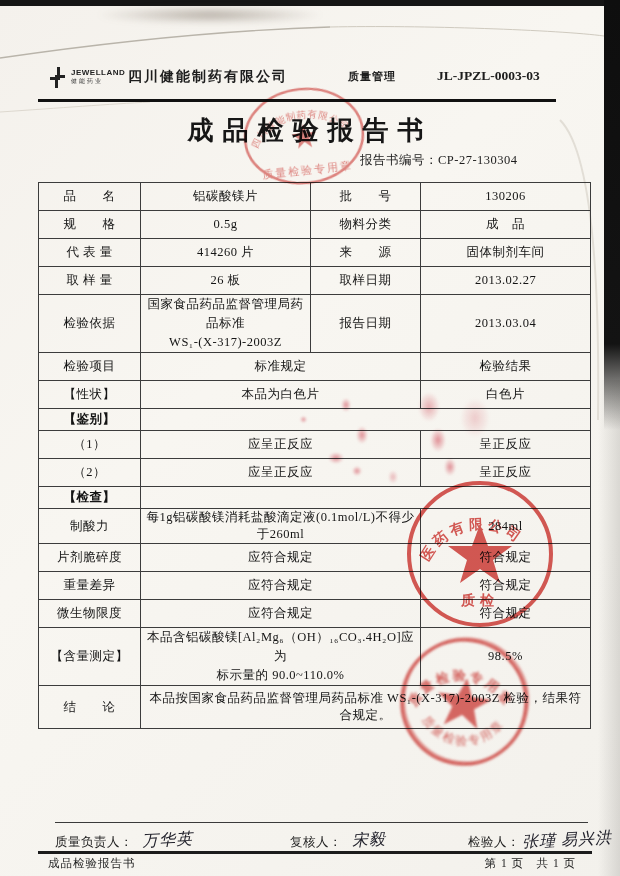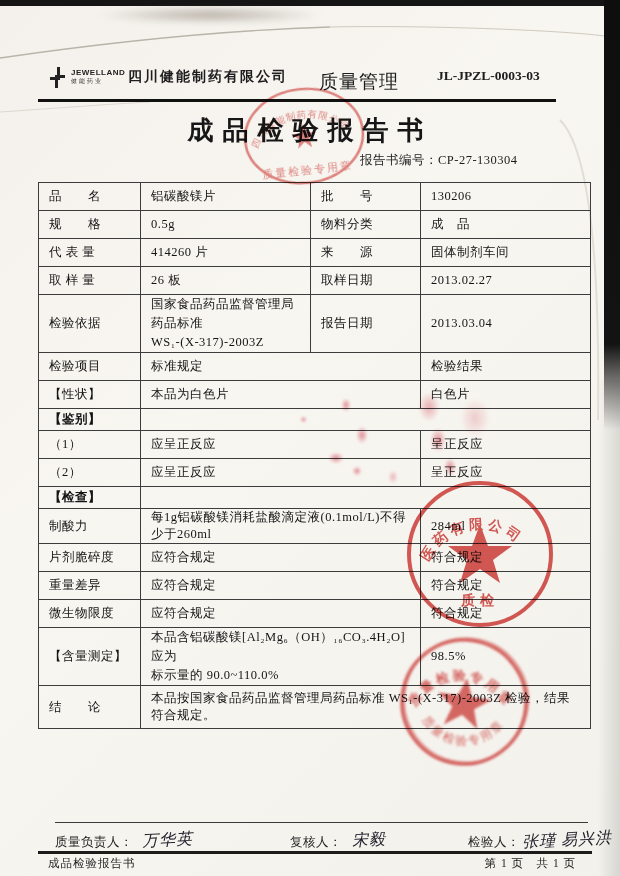--- a/index.html
+++ b/index.html
@@ -26,32 +26,32 @@
 
   
   .hdr{position:absolute;left:0;top:60px;width:582px;height:40px;}
   .logo{position:absolute;left:48px;top:6px;width:90px;}
   .logo-mark{position:absolute;left:0;top:1px;width:18px;height:18px;}
   .logo-mark .b1{position:absolute;left:2px;top:0;width:7px;height:10px;border-right:3px solid #222;border-bottom:3px solid #222;}
   .logo-mark .b2{position:absolute;left:7px;top:8px;width:7px;height:10px;border-left:3px solid #222;border-top:3px solid #222;}
   .logo-brand{position:absolute;left:23px;top:2px;font-family:"Liberation Sans",sans-serif;font-size:8px;font-weight:bold;letter-spacing:.5px;color:#222;}
   .logo-sub{position:absolute;left:23px;top:11px;font-size:6px;letter-spacing:2px;color:#333;}
   .hdr-company{position:absolute;left:128px;top:8px;font-size:14px;font-weight:bold;letter-spacing:2px;}
-  .hdr-dept{position:absolute;left:319px;top:9px;font-size:19px;font-weight:normal;letter-spacing:1px;}
+  .hdr-dept{position:absolute;left:348px;top:9px;font-size:11px;font-weight:bold;letter-spacing:1px;}
   .hdr-code{position:absolute;left:437px;top:8px;font-size:13.5px;font-weight:bold;font-family:Liberation Serif, serif;}
   .hdr-rule{position:absolute;left:38px;top:99px;width:518px;height:3px;background:#111;}
 
   .title{position:absolute;left:0;top:113px;width:620px;text-align:center;
     font-size:26px;font-weight:bold;letter-spacing:9px;color:#161616;}
   .report-no{position:absolute;left:360px;top:152px;width:200px;text-align:left;font-size:12.5px;letter-spacing:.5px;}
 
   
   table.report{position:absolute;left:38px;top:182px;width:552px;border-collapse:collapse;table-layout:fixed;}
-  table.report td{border:1px solid #3c3c3c;vertical-align:middle;
-    font-size:12.5px;padding:0 10px;color:#141414;letter-spacing:.5px;}
+  table.report td{border:1px solid #3c3c3c;text-align:center;vertical-align:middle;
+    font-size:12.5px;padding:0 3px;color:#141414;letter-spacing:.5px;}
   td.lab{letter-spacing:2px;}
   tr.h28 td{height:27px;}
   tr.h22 td{height:21px;}
   tr.h42 td{height:41px;}
   tr.h48 td{height:47px;}
   tr.h43 td{height:42px;}
   td.small{font-size:11.5px;letter-spacing:0;}
   td.left{text-align:left;padding-left:10px;}
   .two-line div{line-height:19px;}
   td.sect{text-align:left;padding-left:8px;font-weight:bold;letter-spacing:1px;}

